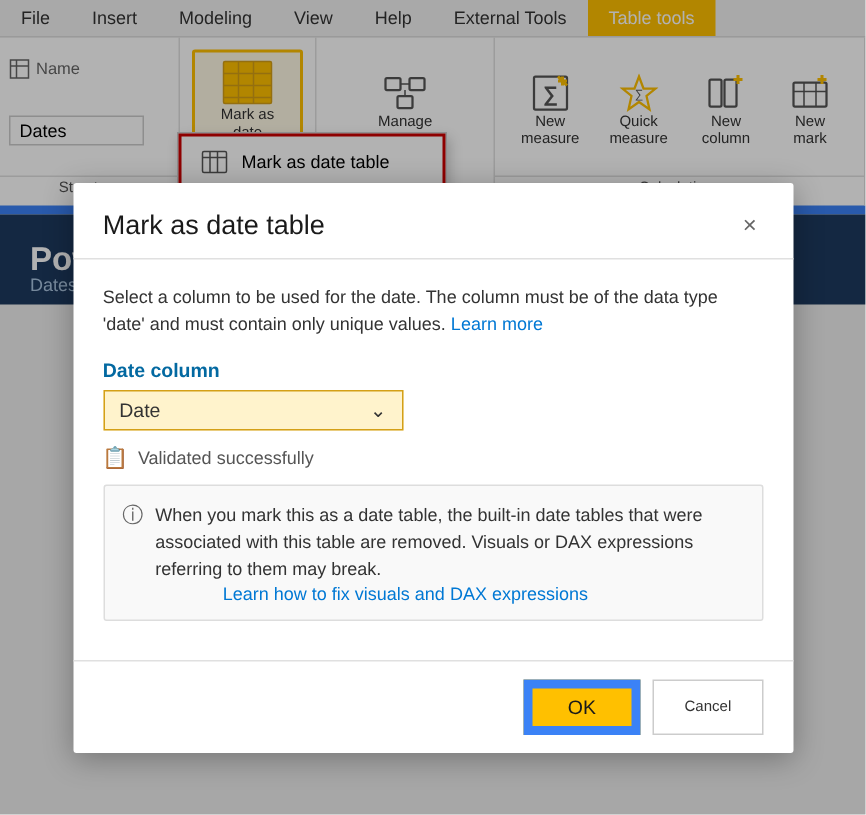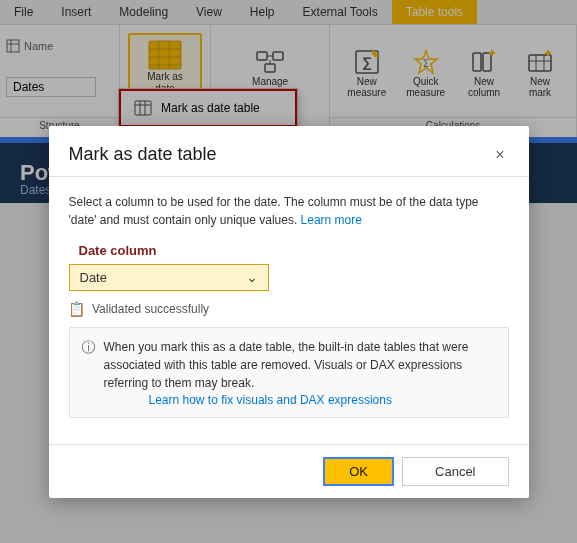--- a/index.html
+++ b/index.html
@@ -33,32 +33,32 @@
 
     
     .modal-overlay { position: absolute; top: 0; left: 0; width: 577px; height: 543px; background: rgba(0,0,0,0.3); z-index: 200; display: flex; align-items: center; justify-content: center; padding-top: 80px; }
     .modal { background: #fff; width: 480px; box-shadow: 0 4px 20px rgba(0,0,0,0.3); border-radius: 2px; }
     .modal-header { display: flex; justify-content: space-between; align-items: center; padding: 16px 20px 8px; border-bottom: 1px solid #e0e0e0; }
     .modal-title { font-size: 18px; font-weight: 400; color: #1a1a1a; }
     .modal-close { cursor: pointer; font-size: 16px; color: #666; background: none; border: none; padding: 4px; }
     .modal-body { padding: 16px 20px; }
     .modal-desc { font-size: 12px; color: #333; line-height: 1.5; margin-bottom: 0; }
     .modal-learn { font-size: 12px; color: #0078d4; text-decoration: none; cursor: pointer; }
-    .date-col-label { font-size: 13px; font-weight: 600; margin: 14px 10px 6px; color: #7f1d1d; }
+    .date-col-label { font-size: 13px; font-weight: 600; margin: 14px 0 6px; color: #0369a1; }
     .date-select { display: flex; align-items: center; border: 1px solid #d4a017; background: #fff3cc; padding: 5px 10px; width: 200px; cursor: pointer; font-size: 13px; color: #333; justify-content: space-between; }
     .validated-row { display: flex; align-items: center; gap: 6px; margin: 10px 0; color: #555; font-size: 12px; }
     .validated-icon { color: #888; font-size: 14px; }
     .info-box { border: 1px solid #ddd; background: #f9f9f9; padding: 10px 12px; margin: 10px 0; border-radius: 2px; }
     .info-row { display: flex; gap: 8px; align-items: flex-start; }
     .info-icon { font-size: 14px; color: #666; margin-top: 1px; flex-shrink: 0; }
     .info-text { font-size: 12px; color: #333; line-height: 1.5; }
     .info-link { color: #0078d4; text-decoration: none; cursor: pointer; font-size: 12px; padding-left: 45px; }
     .modal-footer { display: flex; justify-content: flex-end; gap: 8px; padding: 12px 20px; border-top: 1px solid #e0e0e0; }
-    .btn-ok { background: #ffc000; border: 2px solid #3b82f6; color: #1a1a1a; padding: 5px 24px; font-size: 13px; cursor: pointer; font-weight: 500; text-align: center; }
-    .btn-cancel { background: #fff; border: 1px solid #ccc; color: #333; padding: 5px 32px; font-size: 13px; cursor: pointer; }
+    .btn-ok { background: #ffc000; border: 6px solid #3b82f6; color: #1a1a1a; padding: 5px 24px; font-size: 13px; cursor: pointer; font-weight: 500; text-align: center; }
+    .btn-cancel { background: #fff; border: 1px solid #ccc; color: #333; padding: 5px 20px; font-size: 10px; cursor: pointer; }
 
     
     .ribbon-main-row { display: flex; align-items: stretch; min-height: 88px; }
     .group-label-bottom { font-size: 10px; color: #555; text-align: center; padding: 2px 0; border-top: 1px solid #e0e0e0; }
     .group-wrapper { display: flex; flex-direction: column; padding: 4px 0; border-right: 1px solid #e0e0e0; }
     .group-top { display: flex; align-items: center; flex: 1; padding: 0 6px; }
   </style>
 </head>
 <body>
 

